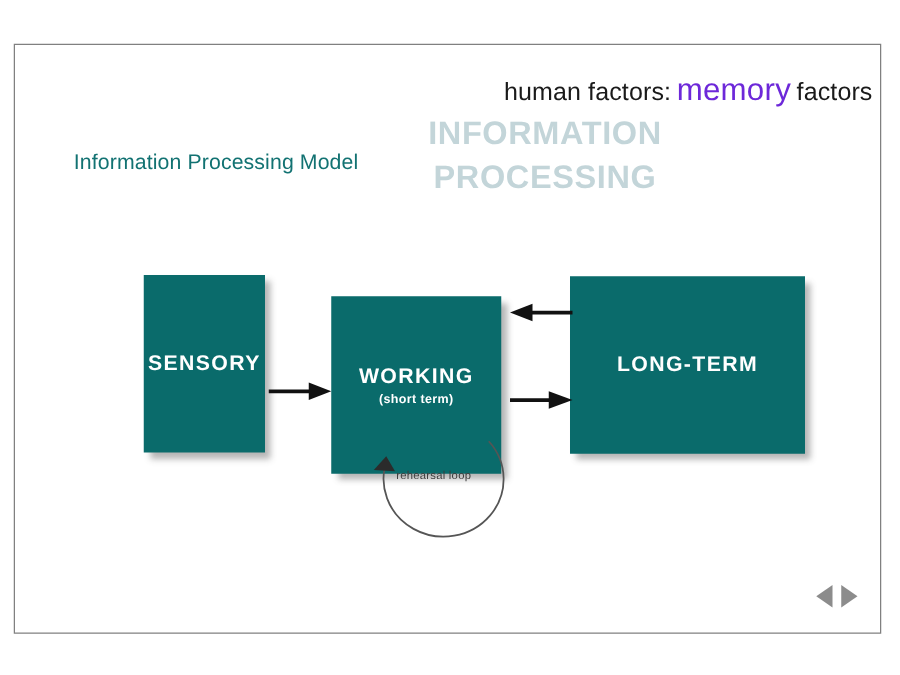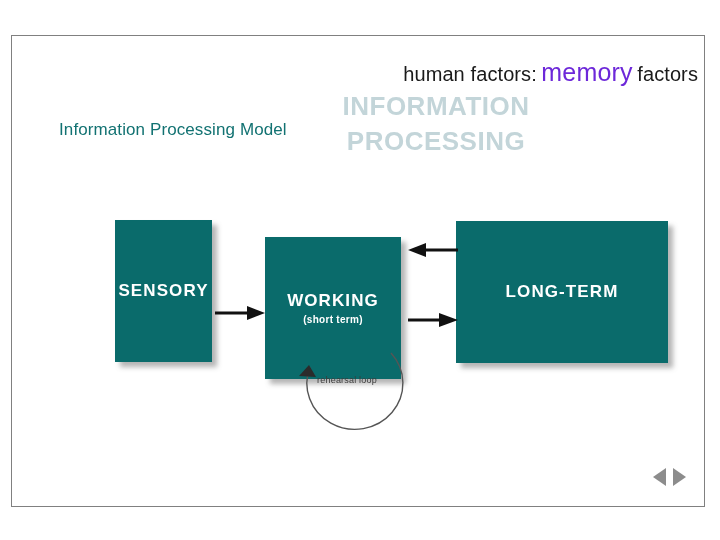--- a/index.html
+++ b/index.html
@@ -103,21 +103,21 @@
   .mem-box .box-sub {
     font-size: 10px;
     font-weight: bold;
     letter-spacing: 0.3px;
     text-align: left;
     margin-top: 3px;
   }
 
   #box-sensory   { left: 103px; top: 184px; width: 97px;  height: 142px; }
   #box-working   { left: 253px; top: 185px; width: 136px; height: 142px; margin-top: 16px; }
-  #box-longterm  { left: 444px; top: 185px; width: 212px; height: 142px; }
+  #box-longterm  { left: 444px; top: 185px; width: 188px; height: 142px; }
 
   
   .arrow-svg { position: absolute; overflow: visible; }
   #arrow-sensory-working { left: 203px; top: 268px; }
   #arrow-lt-to-working   { left: 396px; top: 205px; }
   #arrow-working-to-lt   { left: 396px; top: 275px; }
   #rehearsal-arc         { left: 276px; top: 315px; }
 
   #rehearsal-label {
     position: absolute;

